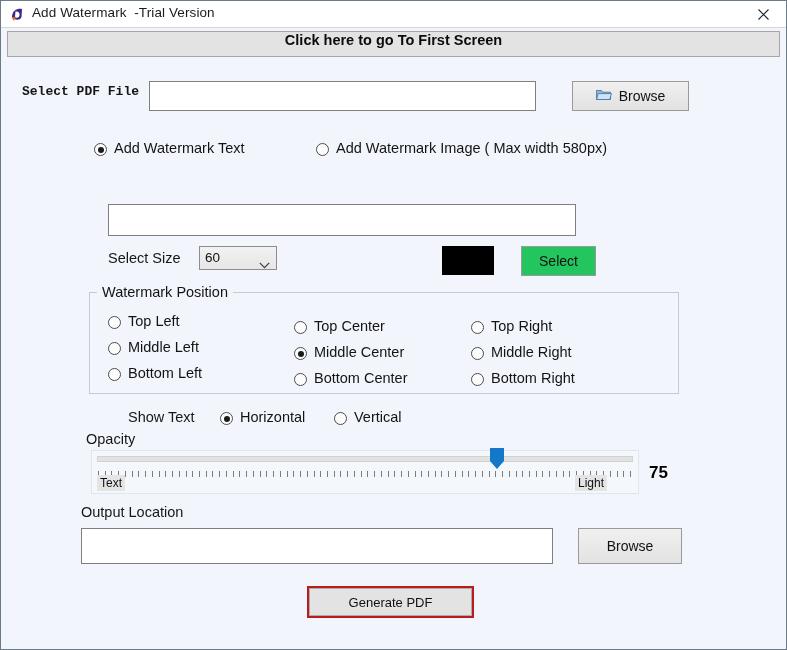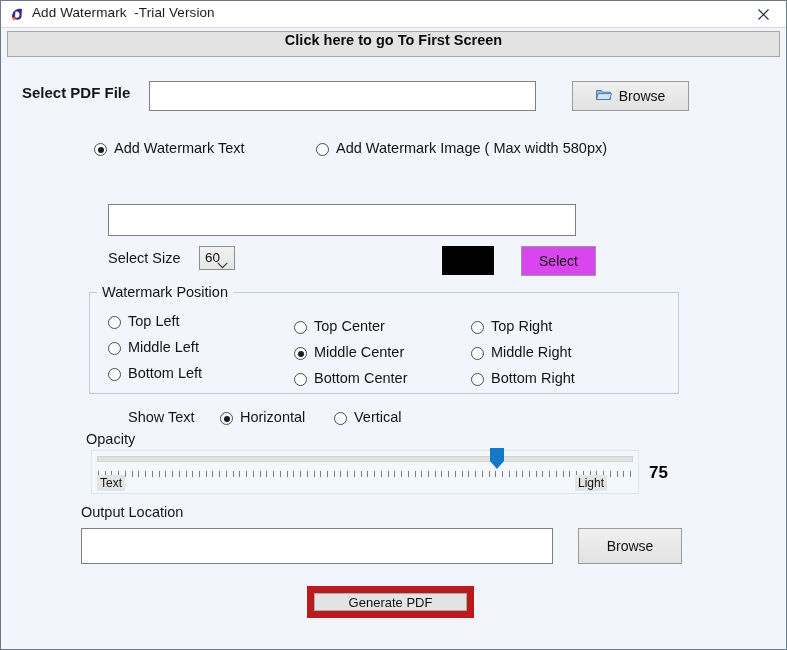--- a/index.html
+++ b/index.html
@@ -108,21 +108,21 @@
     box-sizing: border-box;
     display: flex;
     align-items: center;
     justify-content: center;
     font-size: 14px;
     color: #111;
     cursor: pointer;
     white-space: nowrap;
     margin-left: 20px;
   }
-  .btn.flat { background: #d946ef; }
+  .btn.flat { background: #22c55e; }
   .btn .folder-icon { margin-right: 7px; display:block; }
 
   .radio {
     position: absolute;
     display: flex;
     align-items: flex-end;
     cursor: pointer;
     white-space: nowrap;
   }
   .radio .dot {
@@ -146,21 +146,21 @@
   .radio .rtxt {
     margin-left: 7px;
     font-size: 14.5px;
     color: #141414;
   }
 
   
   #size-combo {
     position: absolute;
     left: 198px; top: 245px;
-    width: 36px; height: 24px;
+    width: 78px; height: 24px;
     background: linear-gradient(#f2f2f2, #e6e6e6);
     border: 1px solid #8d8d8d;
     box-sizing: border-box;
     cursor: pointer;
   }
   #size-combo .val {
     position: absolute;
     left: 5px; top: 3px;
     font-size: 13.5px;
     color: #111;
@@ -246,21 +246,21 @@
     font-weight: bold;
     color: #000000;
   }
 
   
   #generate-button {
     position: absolute;
     left: 306px; top: 585px;
     width: 167px; height: 32px;
     background: #e3e3e3;
-    border: 7px solid #b91c1c;
+    border: 2px solid #b91c1c;
     box-sizing: border-box;
     display: flex;
     align-items: center;
     justify-content: center;
     font-size: 13px;
     color: #111;
     cursor: pointer;
   }
   #generate-button .inner {
     position: absolute;
@@ -289,21 +289,21 @@
           <path d="M0.5 0.5 L10.5 10.5 M10.5 0.5 L0.5 10.5" stroke="#1b2430" stroke-width="1.1" fill="none"></path>
         </svg>
       </span>
     </div>
   </div>
 
   <div id="banner">
     <span>Click here to go To First Screen</span>
   </div>
 
-  <span class="lbl lbl-bold" style="left:21px; top:83px; font-size:15px;">Select PDF File</span>
+  <span class="lbl lbl-bold" style="left:21px; top:83px; font-size:13px;font-family:Liberation Mono, monospace;">Select PDF File</span>
 
   <div class="textbox" style="left:148px; top:80px; width:387px; height:30px;">
     <input type="text" placeholder="" style="">
   </div>
 
   <div class="btn" style="left:551px; top:80px; width:117px; height:30px;">
     <span class="folder-icon">
       <svg width="16" height="13" viewBox="0 0 16 13">
         <path d="M0.5 2.5 L5.5 2.5 L6.8 4.2 L14.5 4.2 L14.5 11.5 L0.5 11.5 Z" fill="#8fb8e0" stroke="#3f6f9e" stroke-width="0.8"></path>
         <path d="M2.2 5.6 L15.5 5.6 L13.7 11.5 L0.5 11.5 Z" fill="#cfe3f5" stroke="#3f6f9e" stroke-width="0.8"></path>

